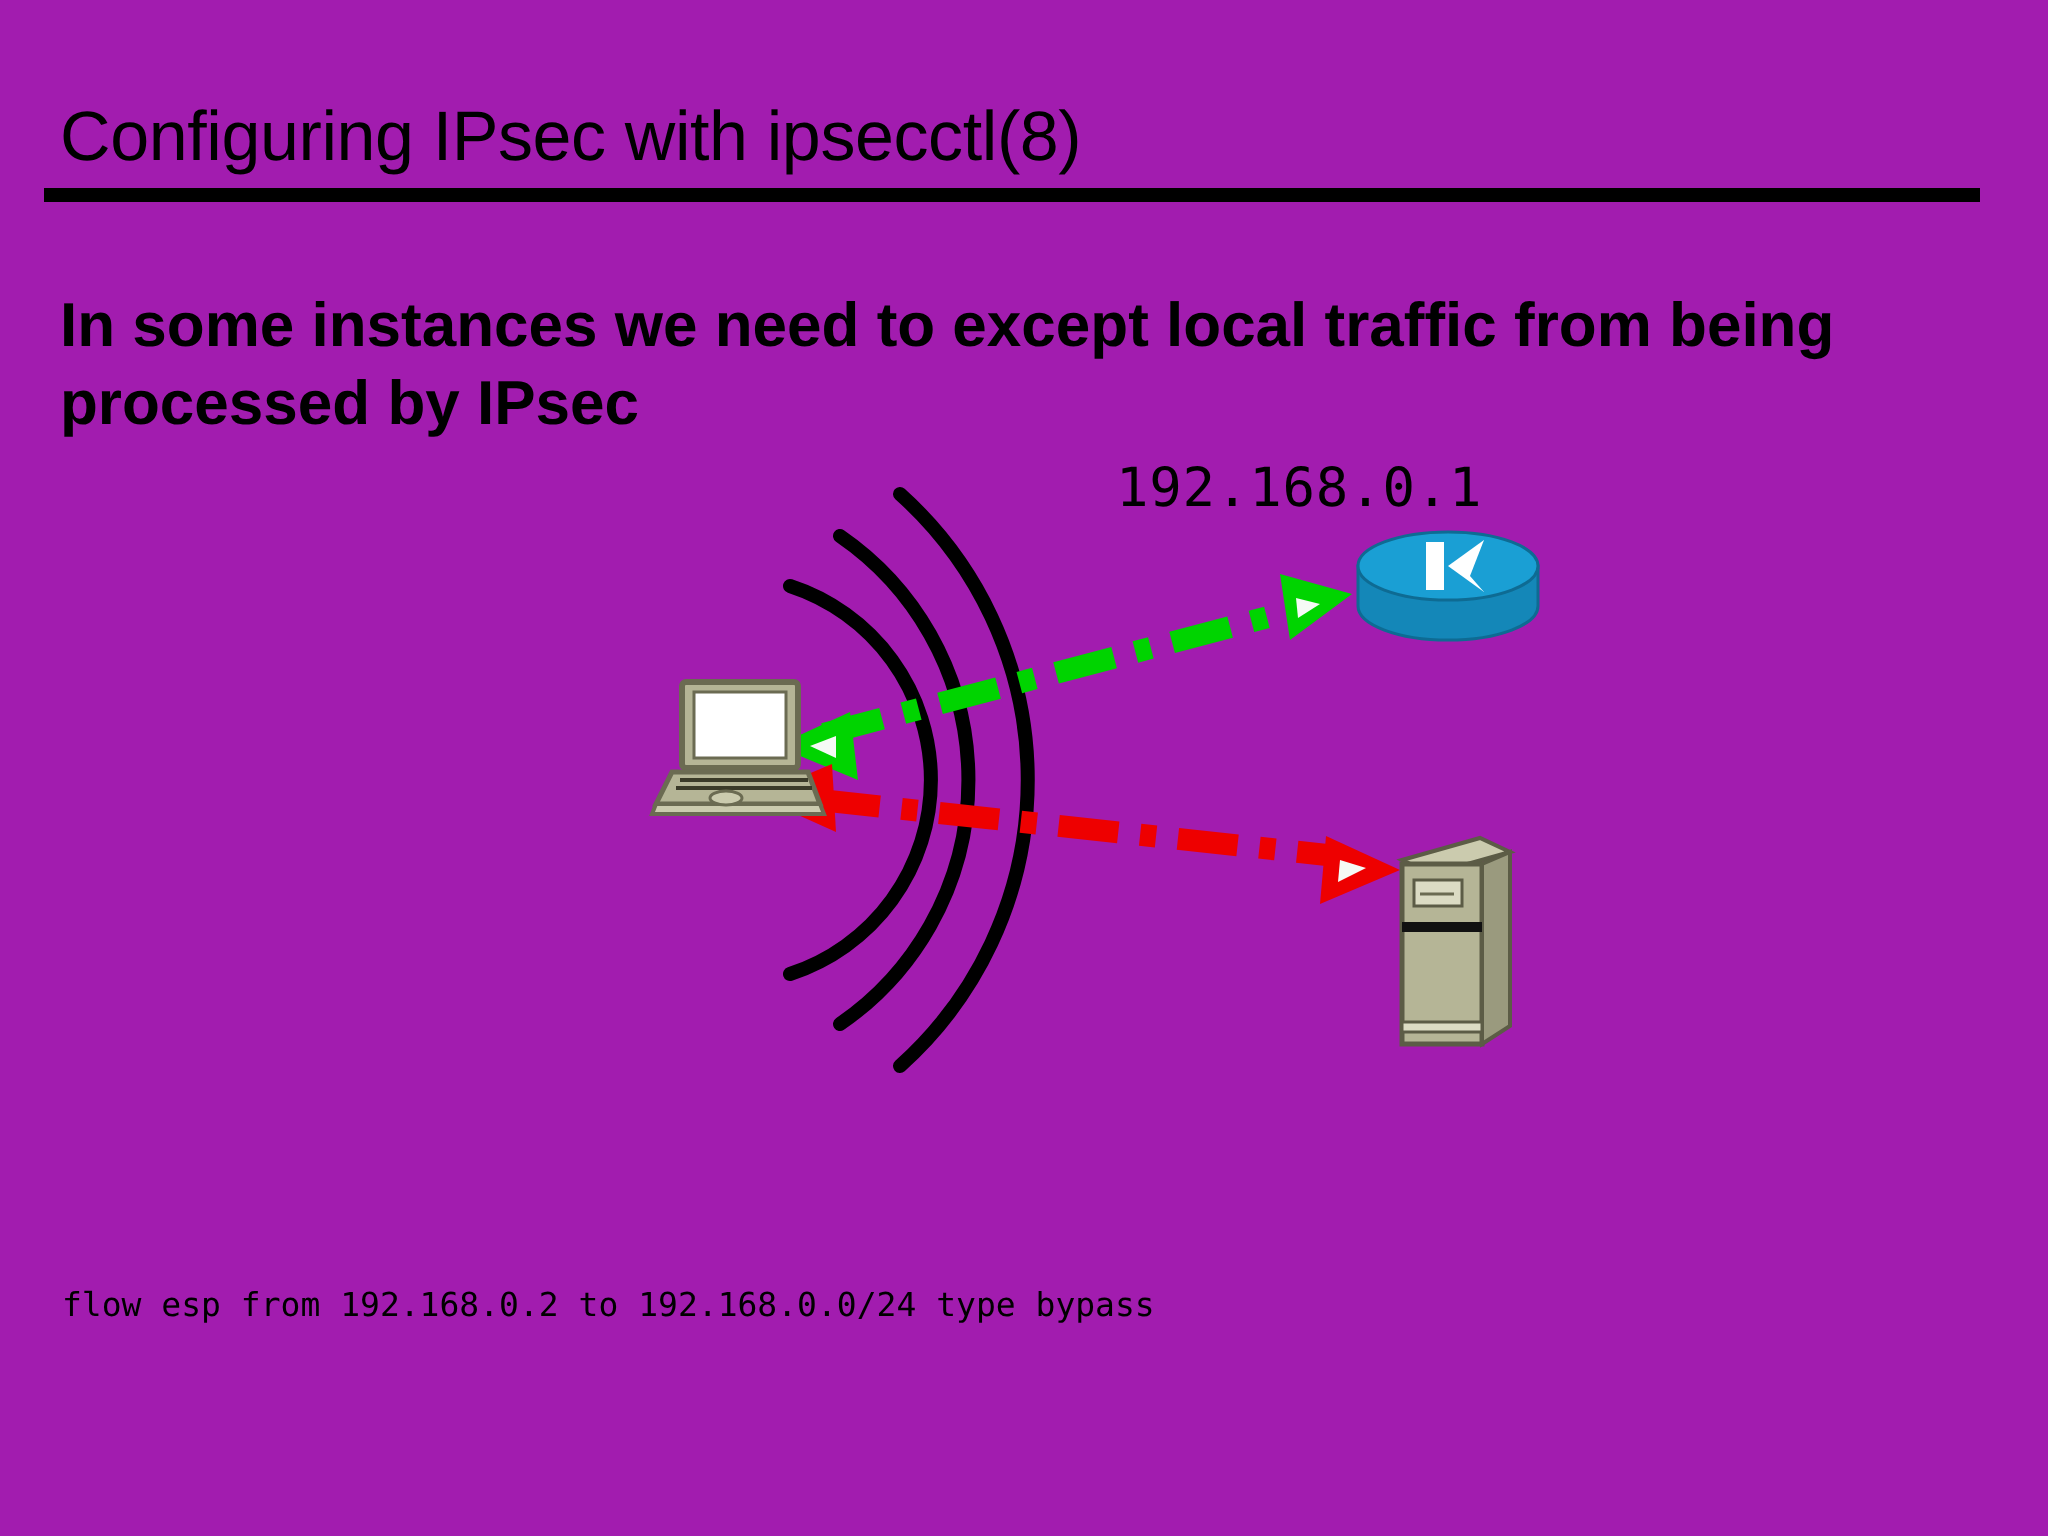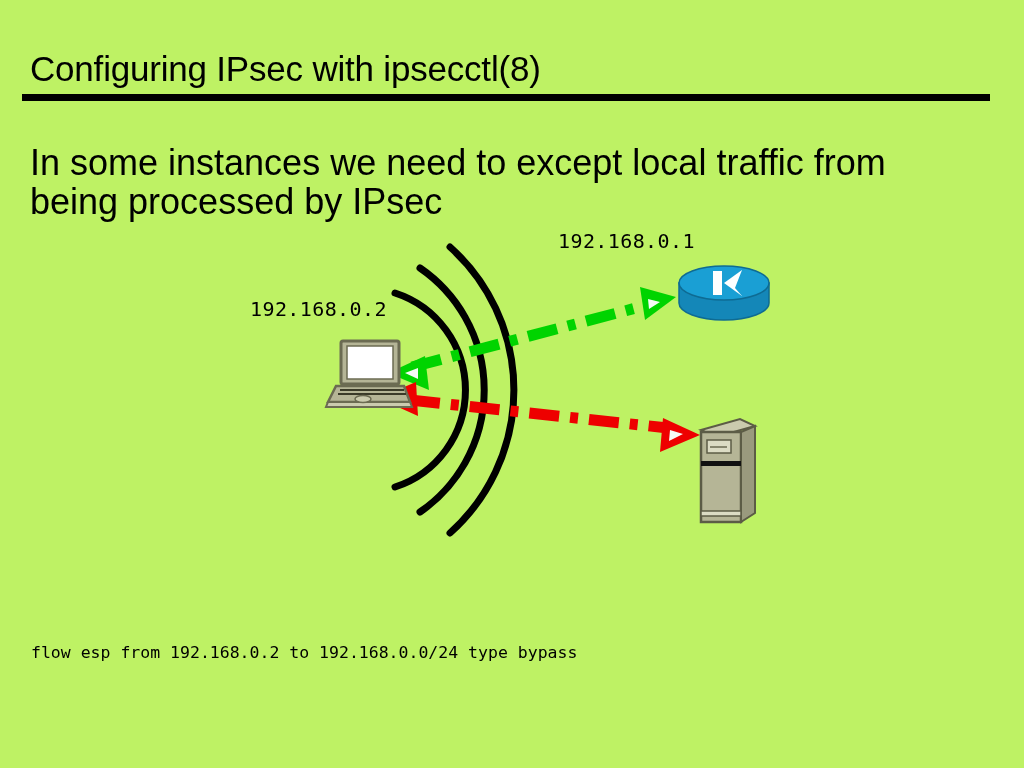--- a/index.html
+++ b/index.html
@@ -12,21 +12,21 @@
     height: 768px;
     background: #f5faf5;
     font-family: "Liberation Sans", sans-serif;
     overflow: hidden;
     position: relative;
   }
   .slide {
     position: relative;
     width: 1024px;
     height: 768px;
-    background: #bef264;
+    background: #a21caf;
   }
 
   
   .slide-title {
     position: absolute;
     left: 30px;
     top: 48px;
     font-size: 35px;
     line-height: 42px;
     color: #000000;
@@ -43,44 +43,44 @@
     height: 7px;
     background: #000000;
   }
 
   
   .body-text {
     position: absolute;
     left: 30px;
     top: 143px;
     width: 900px;
-    font-size: 36px;
+    font-size: 31px;
     line-height: 39px;
     color: #000000;
     font-family: "Liberation Sans", sans-serif;
-    font-weight: 400;
+    font-weight: 700;
   }
 
   
   .diagram {
     position: absolute;
     left: 0px;
     top: 210px;
     width: 1024px;
     height: 330px;
   }
   .diagram svg {
     display: block;
   }
 
   
   .ip-label {
     position: absolute;
     font-family: "DejaVu Sans Mono", "Liberation Mono", monospace;
-    font-size: 20px;
+    font-size: 27px;
     color: #000000;
     white-space: nowrap;
     letter-spacing: 0.4px;
   }
   .ip-router   { left: 558px; top: 229px; }
   .ip-laptop   { left: 250px; top: 297px; }
   .ip-server   { left: 549px; top: 478px; }
 
   
   .code-block {
@@ -172,19 +172,18 @@
         <line x1="710" y1="237" x2="727" y2="237" stroke="#6b6b52" stroke-width="1.5"></line>
 
         <rect x="701" y="251" width="40" height="5" fill="#111111"></rect>
 
         <rect x="701" y="301" width="40" height="5" fill="#dcdcc4" stroke="#5c5c46" stroke-width="1.5"></rect>
       </g>
     </svg>
   </div>
 
   <div class="ip-label ip-router">192.168.0.1</div>
-  <div class="ip-label ip-laptop">192.168.0.2</div>
 
   <div class="code-block">
     <span class="code-line">flow esp from 192.168.0.2 to 192.168.0.0/24 type bypass</span>
   </div>
 
 </div>
 
 </body></html>

